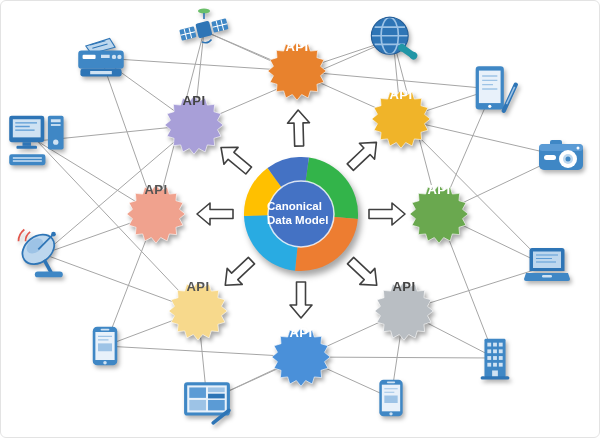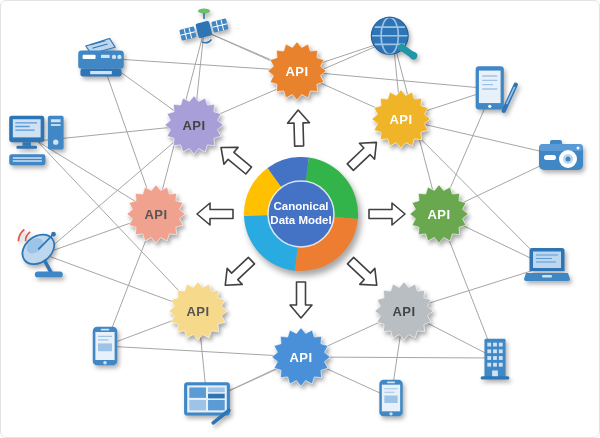--- a/index.html
+++ b/index.html
@@ -5,30 +5,30 @@
   html,body{margin:0;padding:0;background:#fff;}
   .stage{
     position:relative;width:600px;height:438px;background:#ffffff;
     font-family:"Liberation Sans",sans-serif;overflow:hidden;
     border:1px solid #e3e3e3;border-radius:6px;box-sizing:border-box;
   }
   #wires{position:absolute;left:0;top:0;width:600px;height:438px;}
   #nodes{position:absolute;left:0;top:0;width:600px;height:438px;}
   .badge{
     position:absolute;width:64px;height:64px;transform:translate(-50%,-50%);
-    display:flex;align-items:center;justify-content:center;
+    display:flex;justify-content:center;
   }
   .badge svg{position:absolute;left:0;top:0;width:64px;height:64px;
     filter:drop-shadow(2px 3px 2px rgba(0,0,0,.35));}
   .badge span{position:relative;font-weight:bold;font-size:13px;letter-spacing:.5px;}
   .device{position:absolute;transform:translate(-50%,-50%);}
   .device svg{width:100%;height:100%;filter:drop-shadow(2px 3px 2px rgba(0,0,0,.30));}
   .center-label{
     position:absolute;left:300px;top:213px;transform:translate(-50%,-50%);
-    width:68px;text-align:center;color:#ffffff;font-weight:bold;
+    width:68px;text-align:left;color:#ffffff;font-weight:bold;
     font-size:11.5px;line-height:1.2;z-index:5;
   }
 </style>
 </head>
 <body>
 
 <div class="stage">
   <svg id="wires" xmlns="http://www.w3.org/2000/svg">
       <g stroke="#a6a6a6" stroke-width="1">
         <line x1="296" y1="70" x2="203" y2="30"></line>

